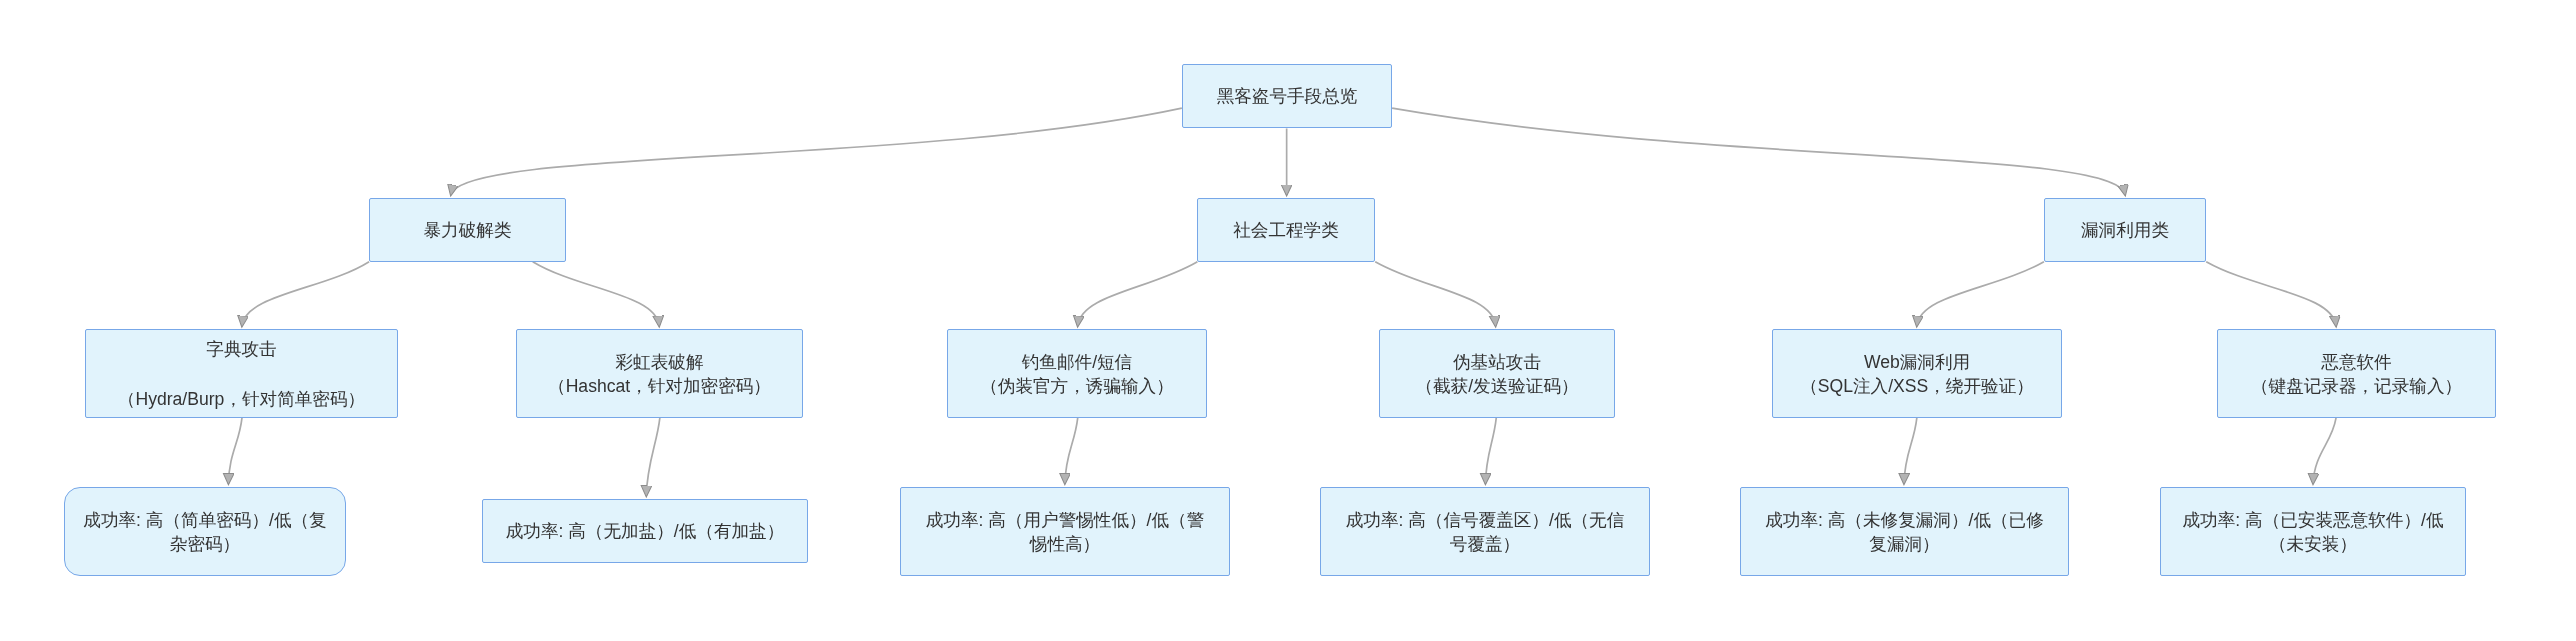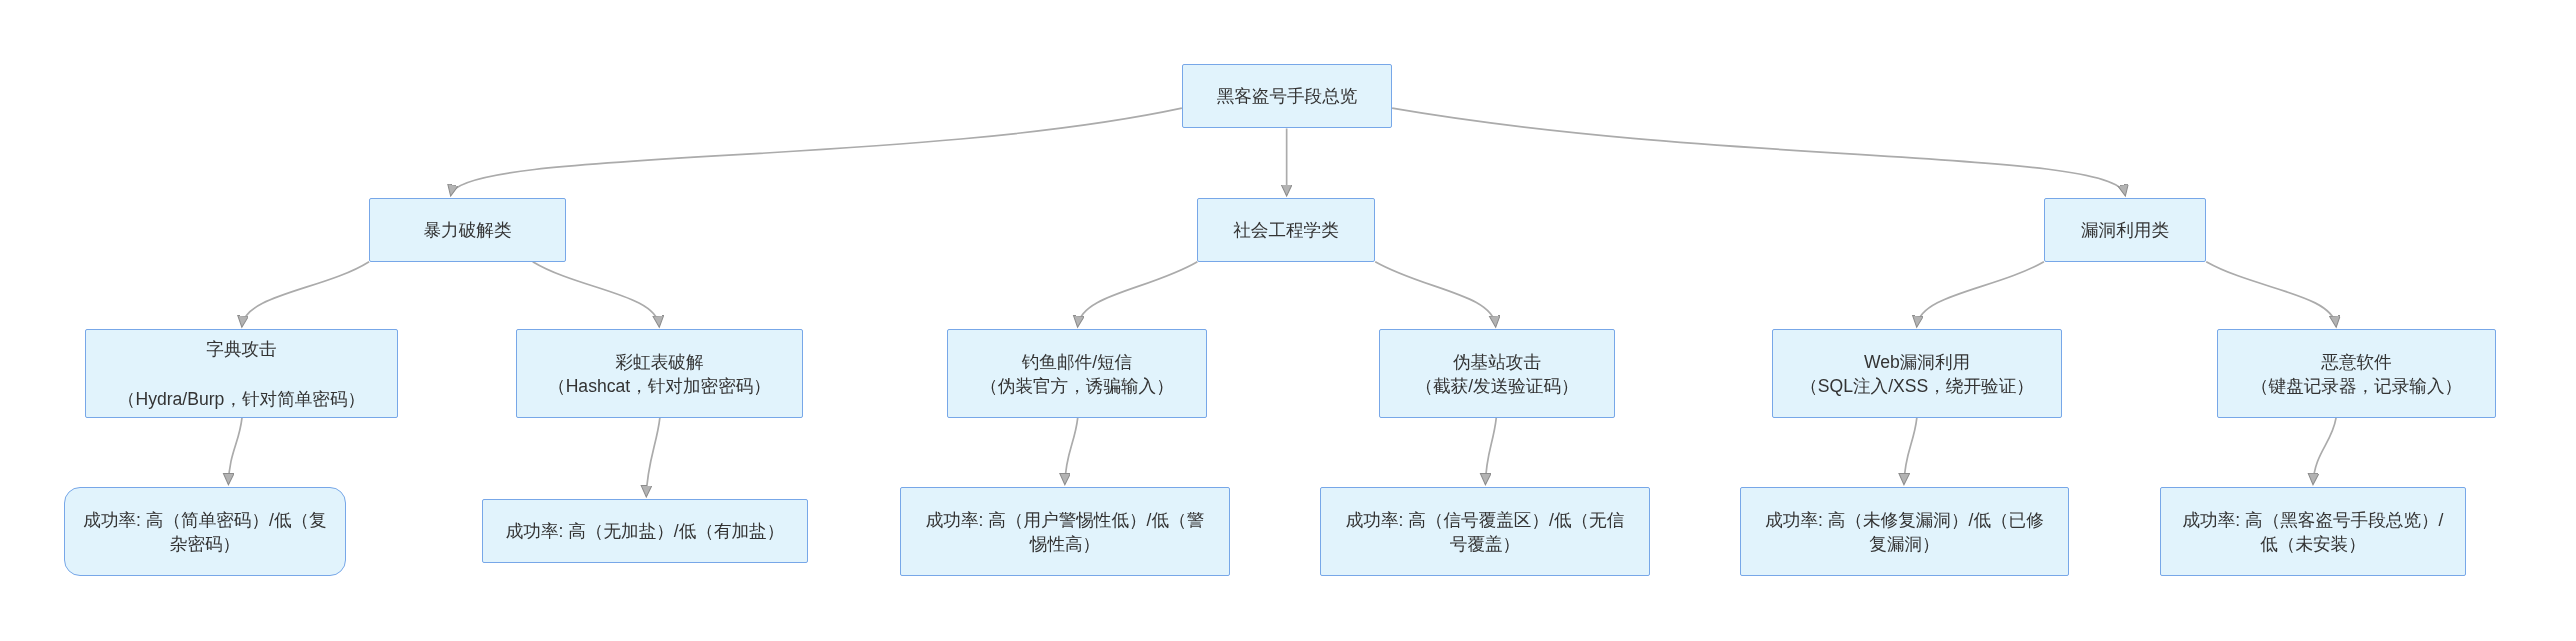--- a/index.html
+++ b/index.html
@@ -127,17 +127,17 @@
   <div class="node wrap" style="left:900px;top:487px;width:330px;height:89px;">
     <span class="wraptext">成功率: 高（用户警惕性低）/低（警惕性高）</span>
   </div>
   <div class="node wrap" style="left:1320px;top:487px;width:330px;height:89px;">
     <span class="wraptext">成功率: 高（信号覆盖区）/低（无信号覆盖）</span>
   </div>
   <div class="node wrap" style="left:1740px;top:487px;width:329px;height:89px;">
     <span class="wraptext">成功率: 高（未修复漏洞）/低（已修复漏洞）</span>
   </div>
   <div class="node wrap" style="left:2160px;top:487px;width:306px;height:89px;">
-    <span class="wraptext">成功率: 高（黑客盗号手段总览）/低（未安装）</span>
+    <span class="wraptext">成功率: 高（已安装恶意软件）/低（未安装）</span>
   </div>
 
 </div>
 
 
 </body></html>

